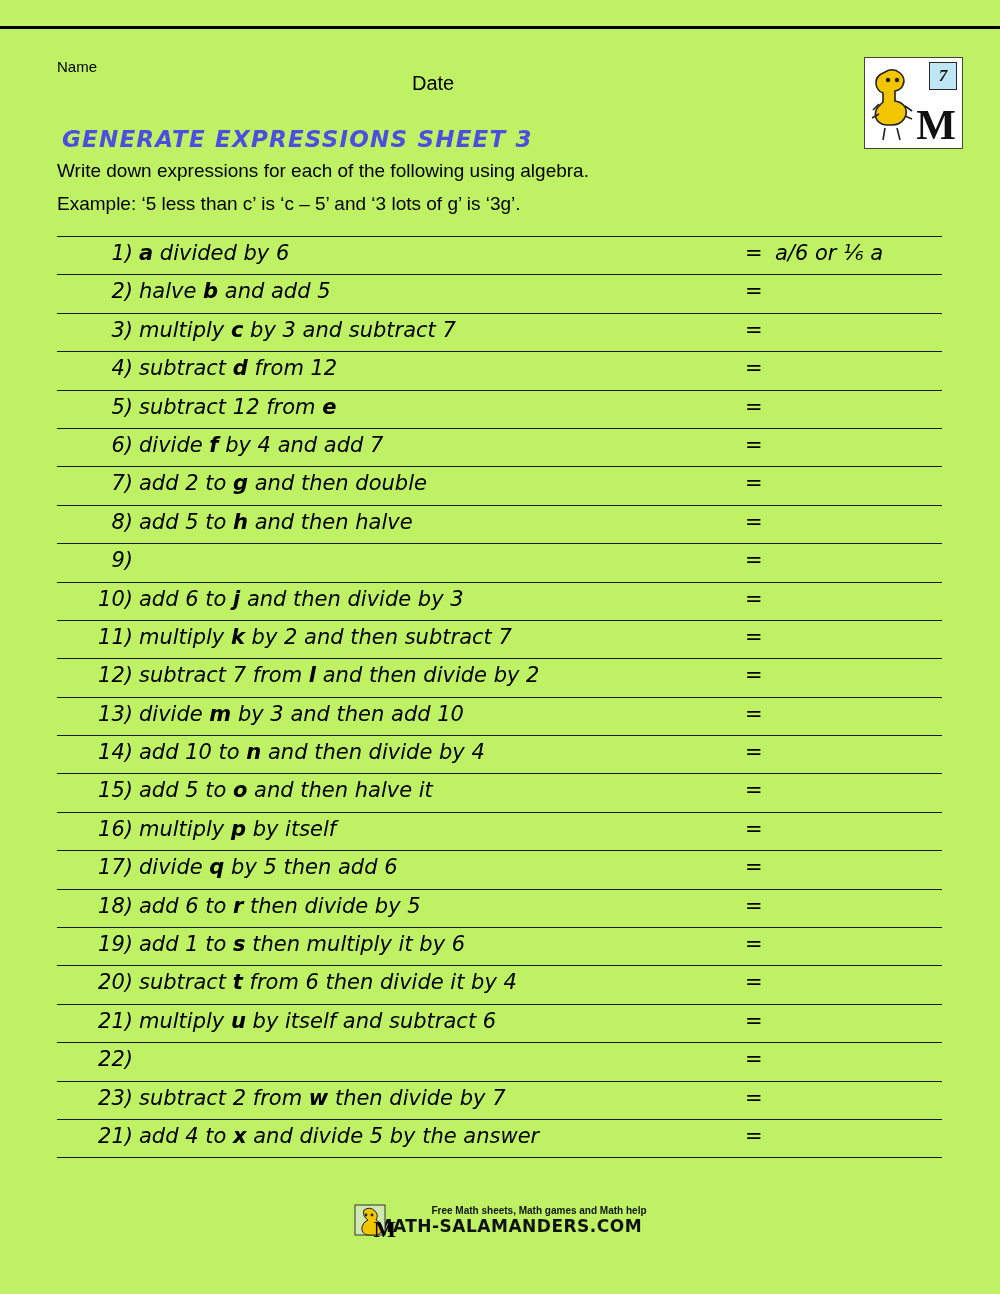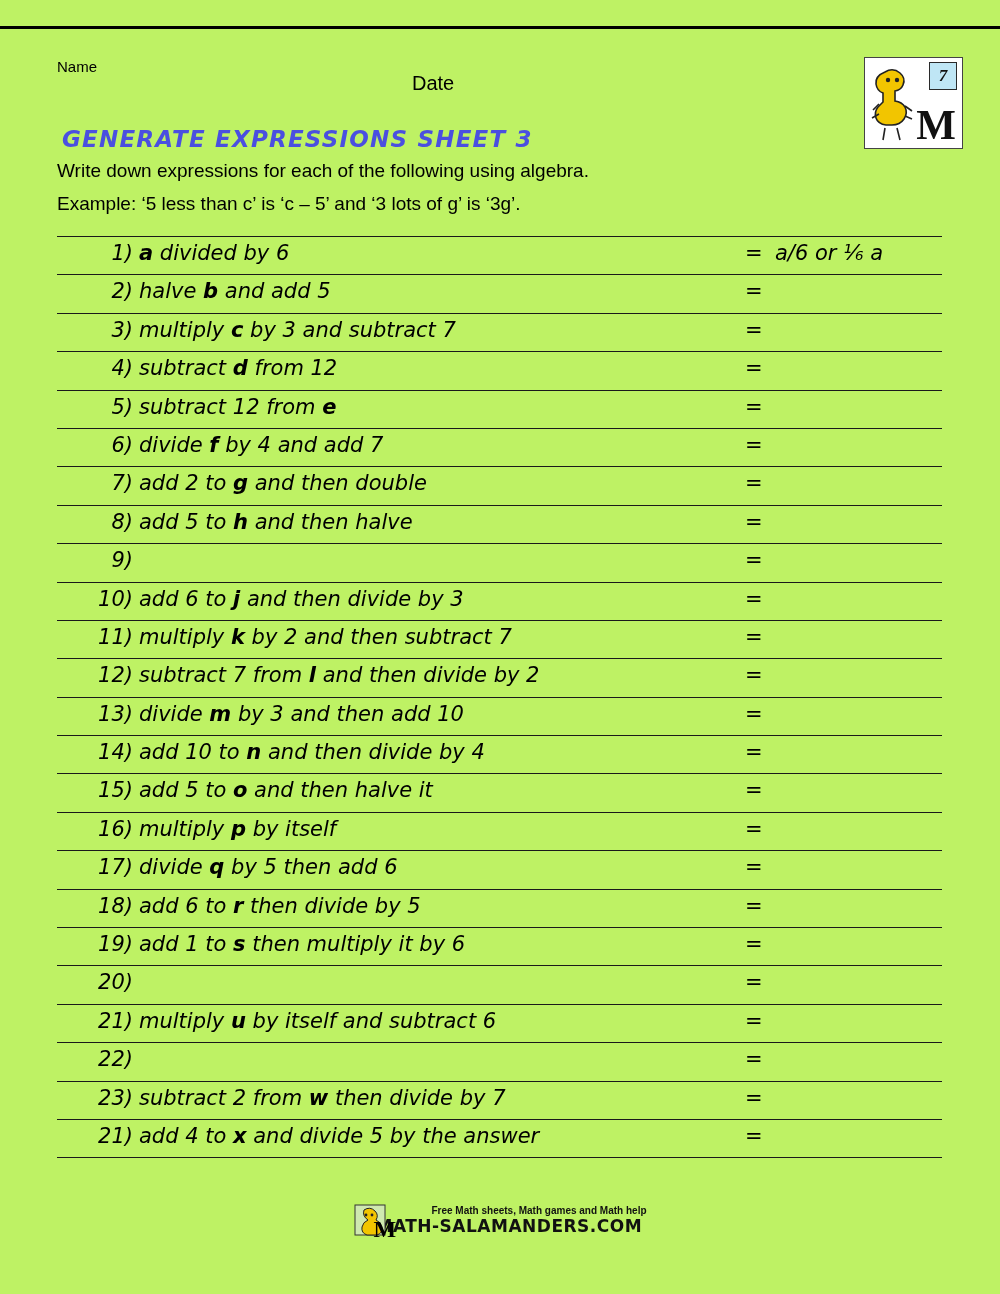--- a/index.html
+++ b/index.html
@@ -361,20 +361,21 @@
         <span class="qans"></span>
       </div>
       <div class="qrow">
         <span class="qnum">19)</span>
         <span class="qtext"><span>add 1 to </span><b>s</b><span> then multiply it by 6</span></span>
         <span class="qeq">=</span>
         <span class="qans"></span>
       </div>
       <div class="qrow">
         <span class="qnum">20)</span>
+        <span class="qtext"><span>subtract </span><b>t</b><span> from 6 then divide it by 4</span></span>
         <span class="qeq">=</span>
         <span class="qans"></span>
       </div>
       <div class="qrow">
         <span class="qnum">21)</span>
         <span class="qtext"><span>multiply </span><b>u</b><span> by itself and subtract 6</span></span>
         <span class="qeq">=</span>
         <span class="qans"></span>
       </div>
       <div class="qrow">

